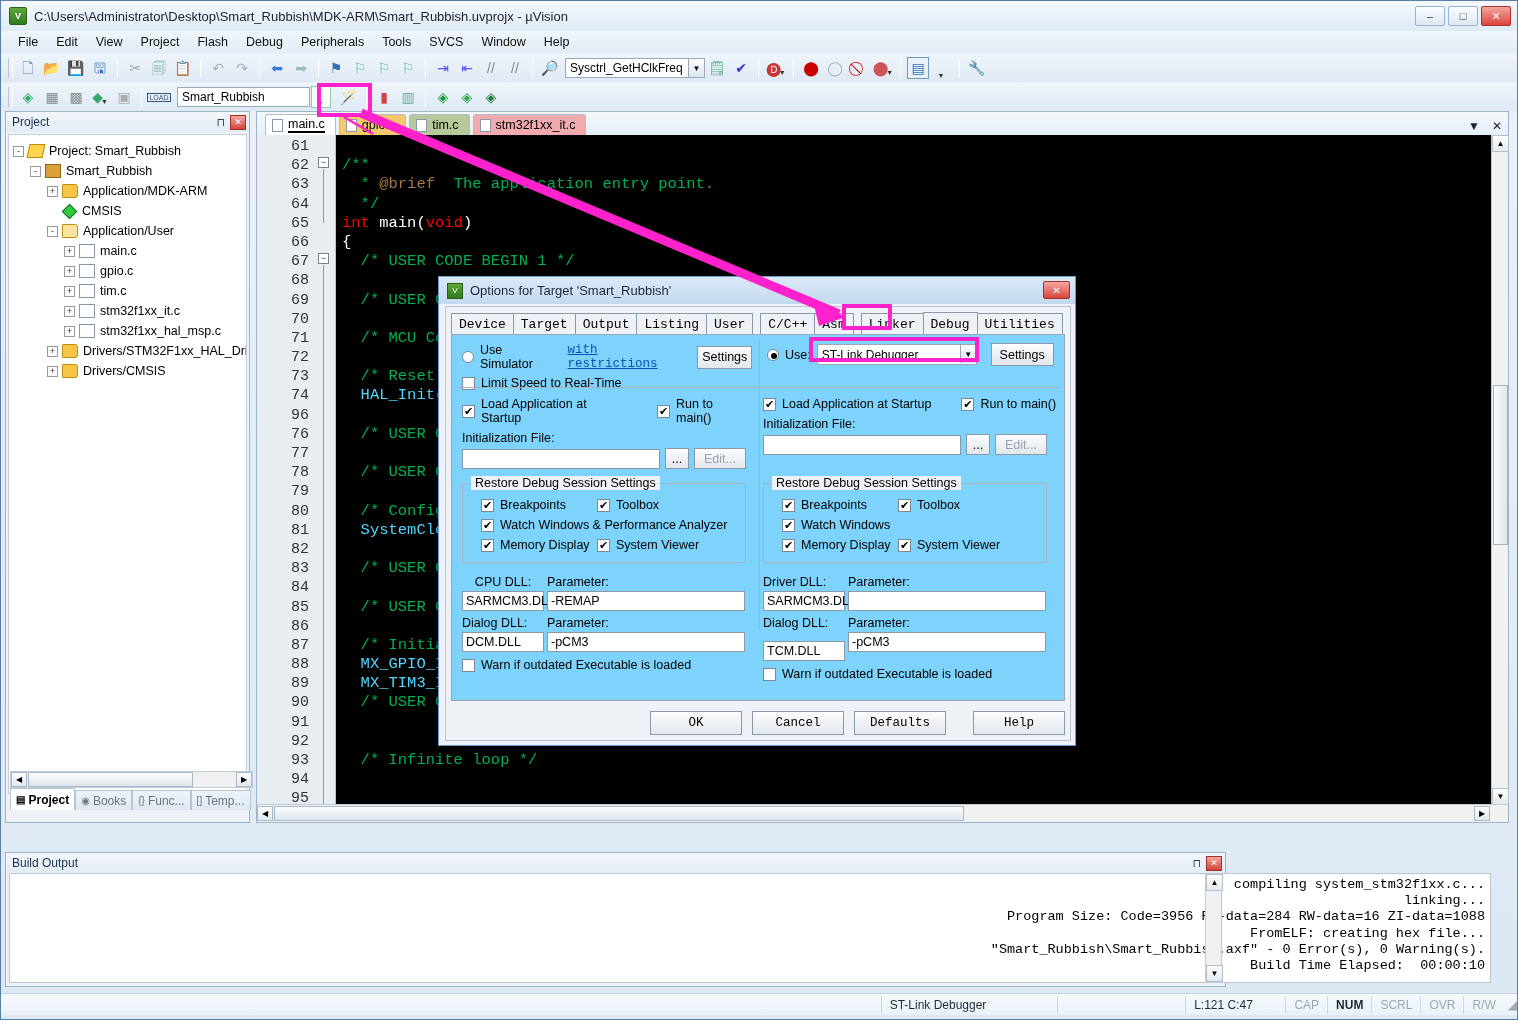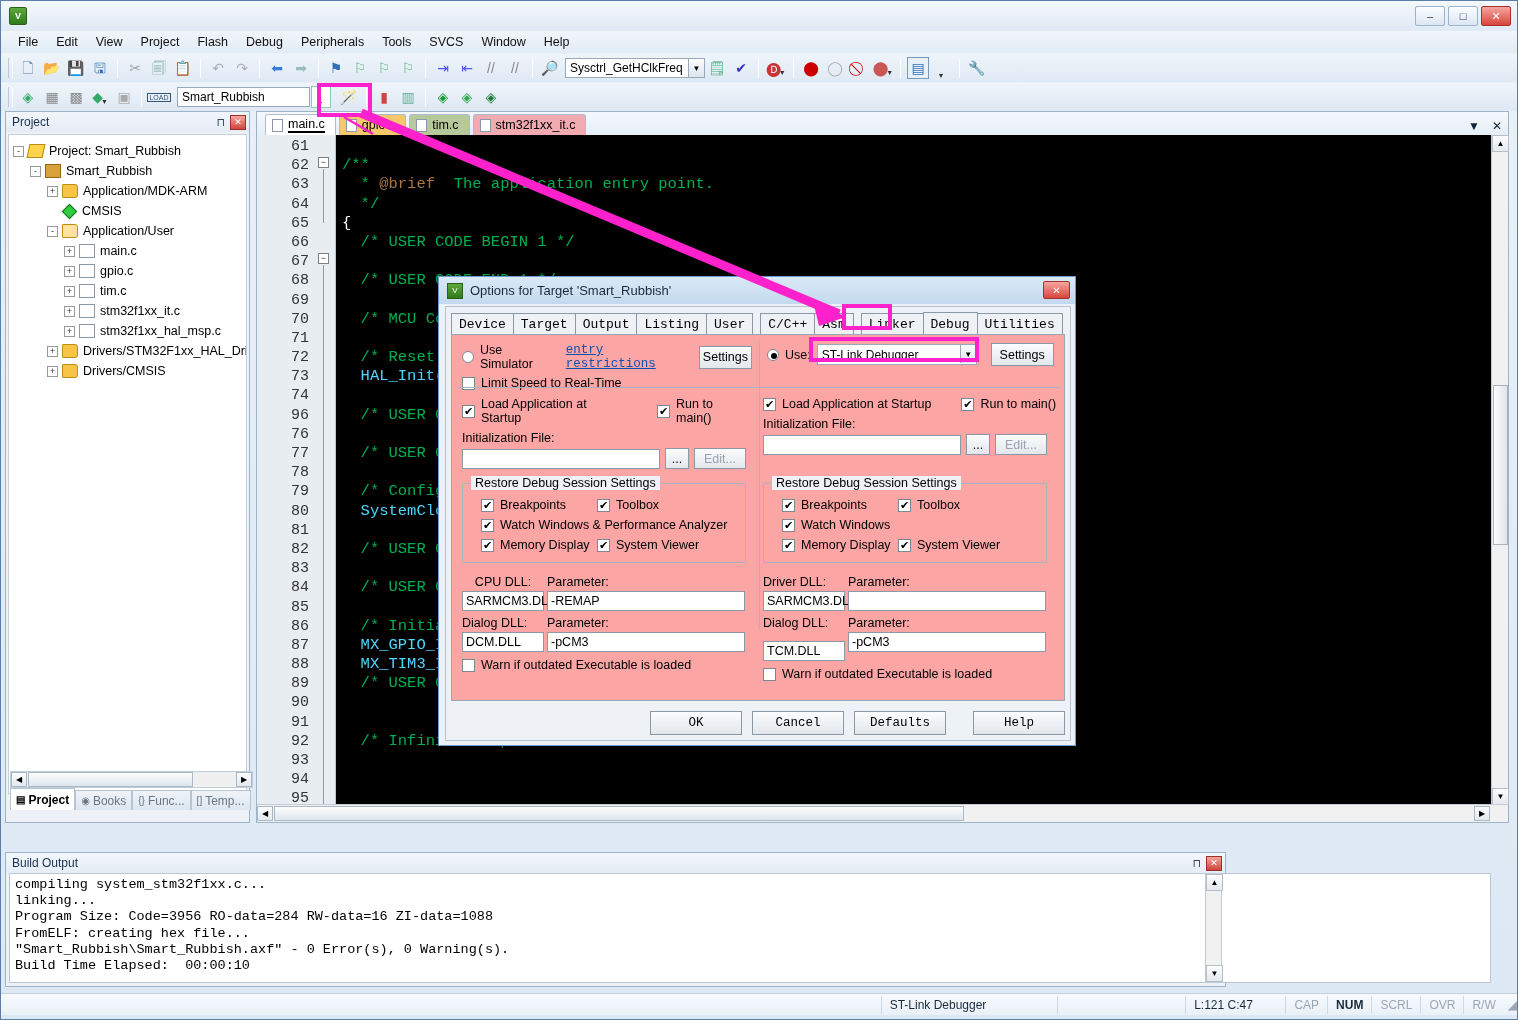--- a/index.html
+++ b/index.html
@@ -143,21 +143,21 @@
   .vs-btn { width:17px; height:17px; background:linear-gradient(#fdfdfd,#e4e9ee);
      border:1px solid #b4bfca; font-size:8px; display:flex; align-items:center; justify-content:center; }
   .vs-thumb { position:absolute; left:1px; width:15px; height:160px; top:250px;
      background:linear-gradient(90deg,#fcfcfc,#dfe5eb);
      border:1px solid #aab4bf; }
   .hscroll2 { position:absolute; left:0; bottom:0; width:1251px; height:18px;
      background:#f1f1f1; border-top:1px solid #c2cbd4; display:flex; align-items:center; }
 
   
   .buildpanel { position:absolute; left:4px; top:851px; width:1221px; height:135px;
-     background:#eef2f7; border:1px solid #9db3c8; }
+     background:#eef2f7; border:1px solid #9db3c8;text-align:right; }
   .buildtext { position:absolute; left:3px; top:20px; width:1482px; height:110px;
      background:#fff; border:1px solid #b9c7d5;
      font-family:"Liberation Mono", monospace; font-size:13.5px; color:#000;
      padding:3px 5px; line-height:16.2px; white-space:pre; overflow:hidden; }
   .bvscroll { position:absolute; right:3px; top:20px; width:17px; height:110px;
      background:#f1f1f1; border:1px solid #c2cbd4; }
 
   
   .statusbar { position:absolute; left:0; bottom:4px; width:1516px; height:22px;
      background:linear-gradient(#f7fafd,#e9f0f7); border-top:1px solid #c3d2e1;
@@ -184,21 +184,21 @@
 
   .tabstrip { position:absolute; left:5px; top:5px; height:23px; display:flex;
      align-items:flex-end; }
   .dtabx { height:22px; padding:0 7px; display:flex; align-items:center;
      font-family:"Liberation Mono", monospace; font-size:13px; color:#000;
      border:1px solid #8b98a6; border-bottom:none; background:#eef1f5;
      margin-right:-1px; }
   .dtabx.sel { background:#eef1f5; height:23px; }
 
   .tabpage { position:absolute; left:5px; top:27px; width:614px; height:367px;
-     border:1px solid #9aa6b3; background:#fca5a5; }
+     border:1px solid #9aa6b3; background:#7dd3fc; }
   .vdiv { position:absolute; left:307px; top:5px; width:1px; height:290px;
      background:#a9b4bf; }
   .hdiv { position:absolute; left:5px; width:604px; height:1px; background:#a9b4bf; }
 
   .radio { width:12px; height:12px; border-radius:50%; border:1px solid #7b8795;
      background:#fff; display:inline-block; position:relative; flex:0 0 auto;}
   .radio.on::after { content:""; position:absolute; left:3px; top:3px;
      width:6px; height:6px; border-radius:50%; background:#000; }
   .cbx { width:13px; height:13px; border:1px solid #7b8795; background:#fff;
      display:inline-flex; align-items:center; justify-content:center;
@@ -221,20 +221,21 @@
   .mbox { position:absolute; border:4px solid #ff22cc; pointer-events:none; }
   .marrow { position:absolute; pointer-events:none; }
 </style>
 </head>
 <body>
 
 <div id="app">
 
   <div class="titlebar">
     <div class="tb-icon">V</div>
+    <div class="tb-title">C:\Users\Administrator\Desktop\Smart_Rubbish\MDK-ARM\Smart_Rubbish.uvprojx - µVision</div>
     <div class="tb-btns">
       <div class="tb-btn">–</div>
       <div class="tb-btn">□</div>
       <div class="tb-btn close">✕</div>
     </div>
   </div>
 
   <div class="menubar">
     <span>File</span>
     <span>Edit</span>
@@ -568,20 +569,21 @@
         <div class="foldbox" style="top:22px">−</div>
         <div class="foldline" style="top:34px;height:54px;"></div>
         <div class="foldbox" style="top:118px">−</div>
         <div class="foldline" style="top:130px;height:560px;"></div>
       </div>
       <div class="codetext" id="codetext">
         <div class="cl">&nbsp;</div>
           <div class="cl"><span class="c-com">/**</span></div>
           <div class="cl"><span class="c-com">  * <span class="c-tag">@brief</span>  The application entry point.</span></div>
           <div class="cl"><span class="c-com">  */</span></div>
+          <div class="cl"><span class="c-key">int</span> <span class="c-fn">main</span><span class="c-pl">(</span><span class="c-key">void</span><span class="c-pl">)</span></div>
           <div class="cl"><span class="c-pl">{</span></div>
           <div class="cl"><span class="c-com">  /* USER CODE BEGIN 1 */</span></div>
           <div class="cl">&nbsp;</div>
           <div class="cl"><span class="c-com">  /* USER CODE END 1 */</span></div>
           <div class="cl">&nbsp;</div>
           <div class="cl"><span class="c-com">  /* MCU Configuration--------------------------------*/</span></div>
           <div class="cl">&nbsp;</div>
           <div class="cl"><span class="c-com">  /* Reset of all peripherals, Initializes the Systick. */</span></div>
           <div class="cl">  <span class="c-id">HAL_Init</span><span class="c-pl">();</span></div>
           <div class="cl">&nbsp;</div>
@@ -679,21 +681,21 @@
           <div class="dtabx">Utilities</div>
         </div>
 
       <div class="tabpage">
         <div class="vdiv"></div>
 
         <div style="position:absolute;left:10px;top:8px;width:290px;">
           <div class="row" style="margin-bottom:5px;">
             <span class="radio"></span>
             <span>Use Simulator</span>
-            <span class="lnk" style="margin-left:14px;">entry restrictions</span>
+            <span class="lnk" style="margin-left:14px;">with restrictions</span>
             <div class="btn" style="width:63px;height:23px;margin-left:14px;">Settings</div>
           </div>
           <div class="row">
             <span class="cbx"></span>
             <span>Limit Speed to Real-Time</span>
           </div>
         </div>
         <div class="hdiv" style="top:52px;"></div>
 
         <div style="position:absolute;left:10px;top:62px;width:288px;">

